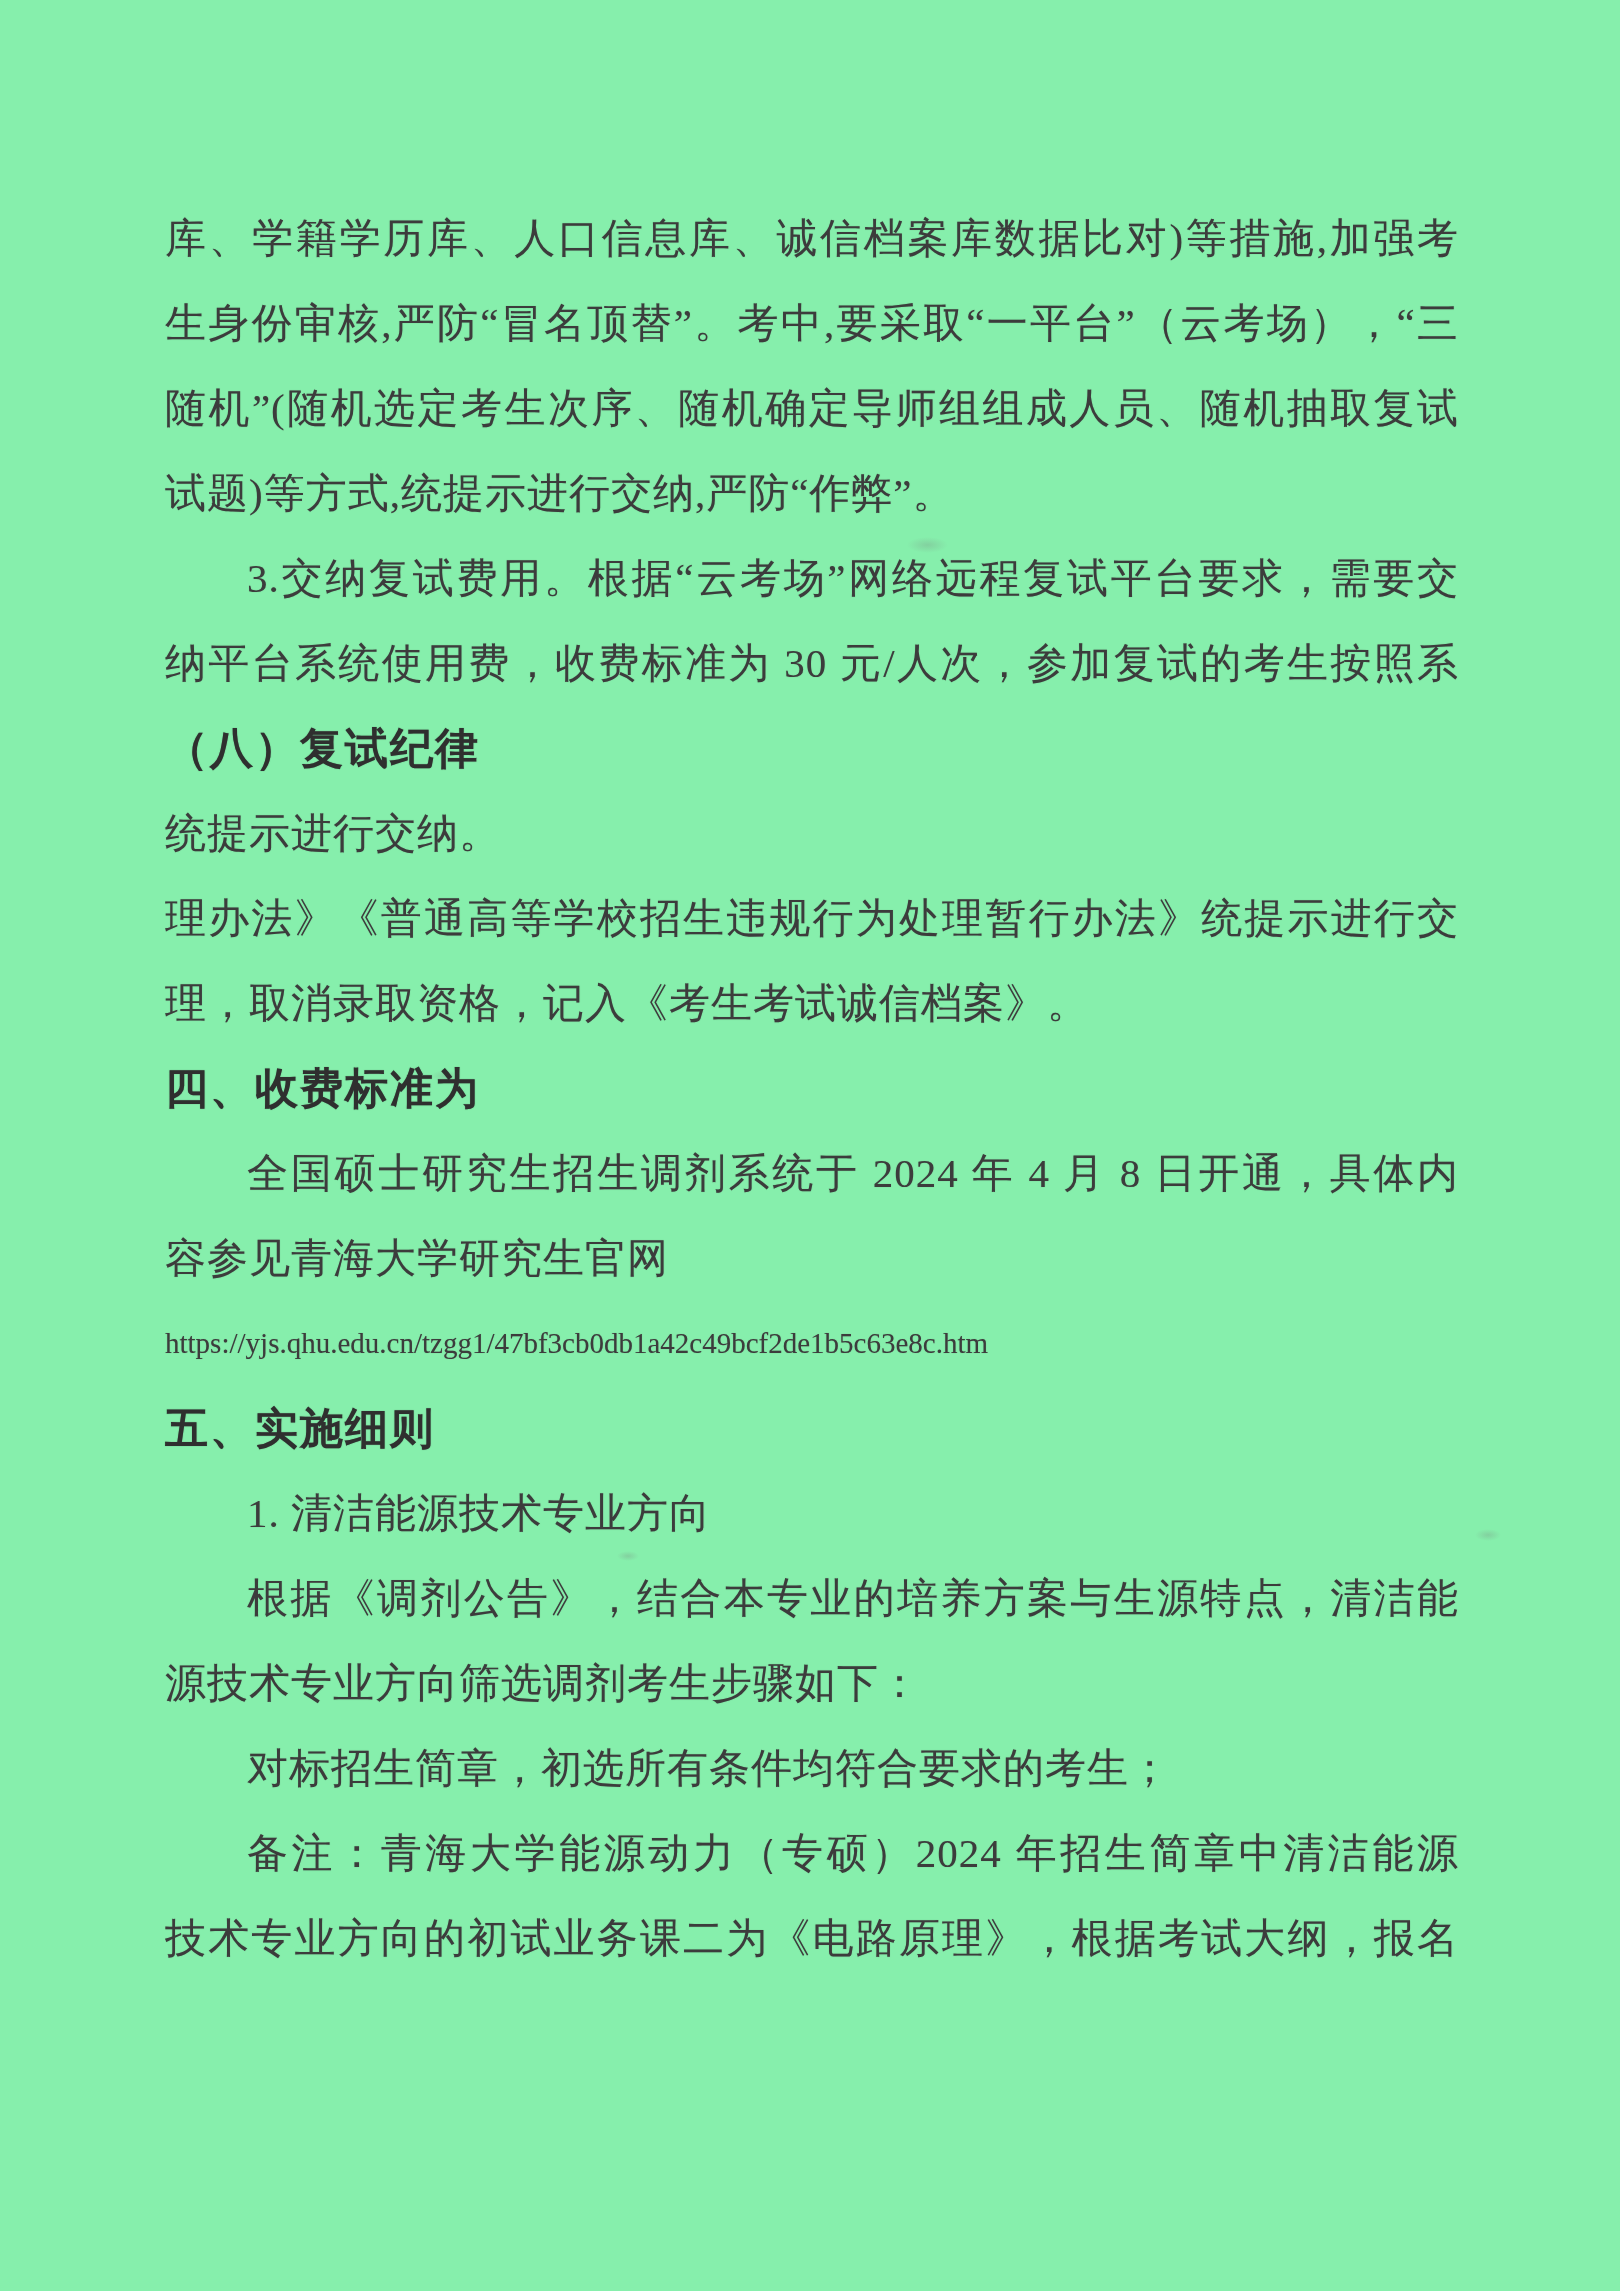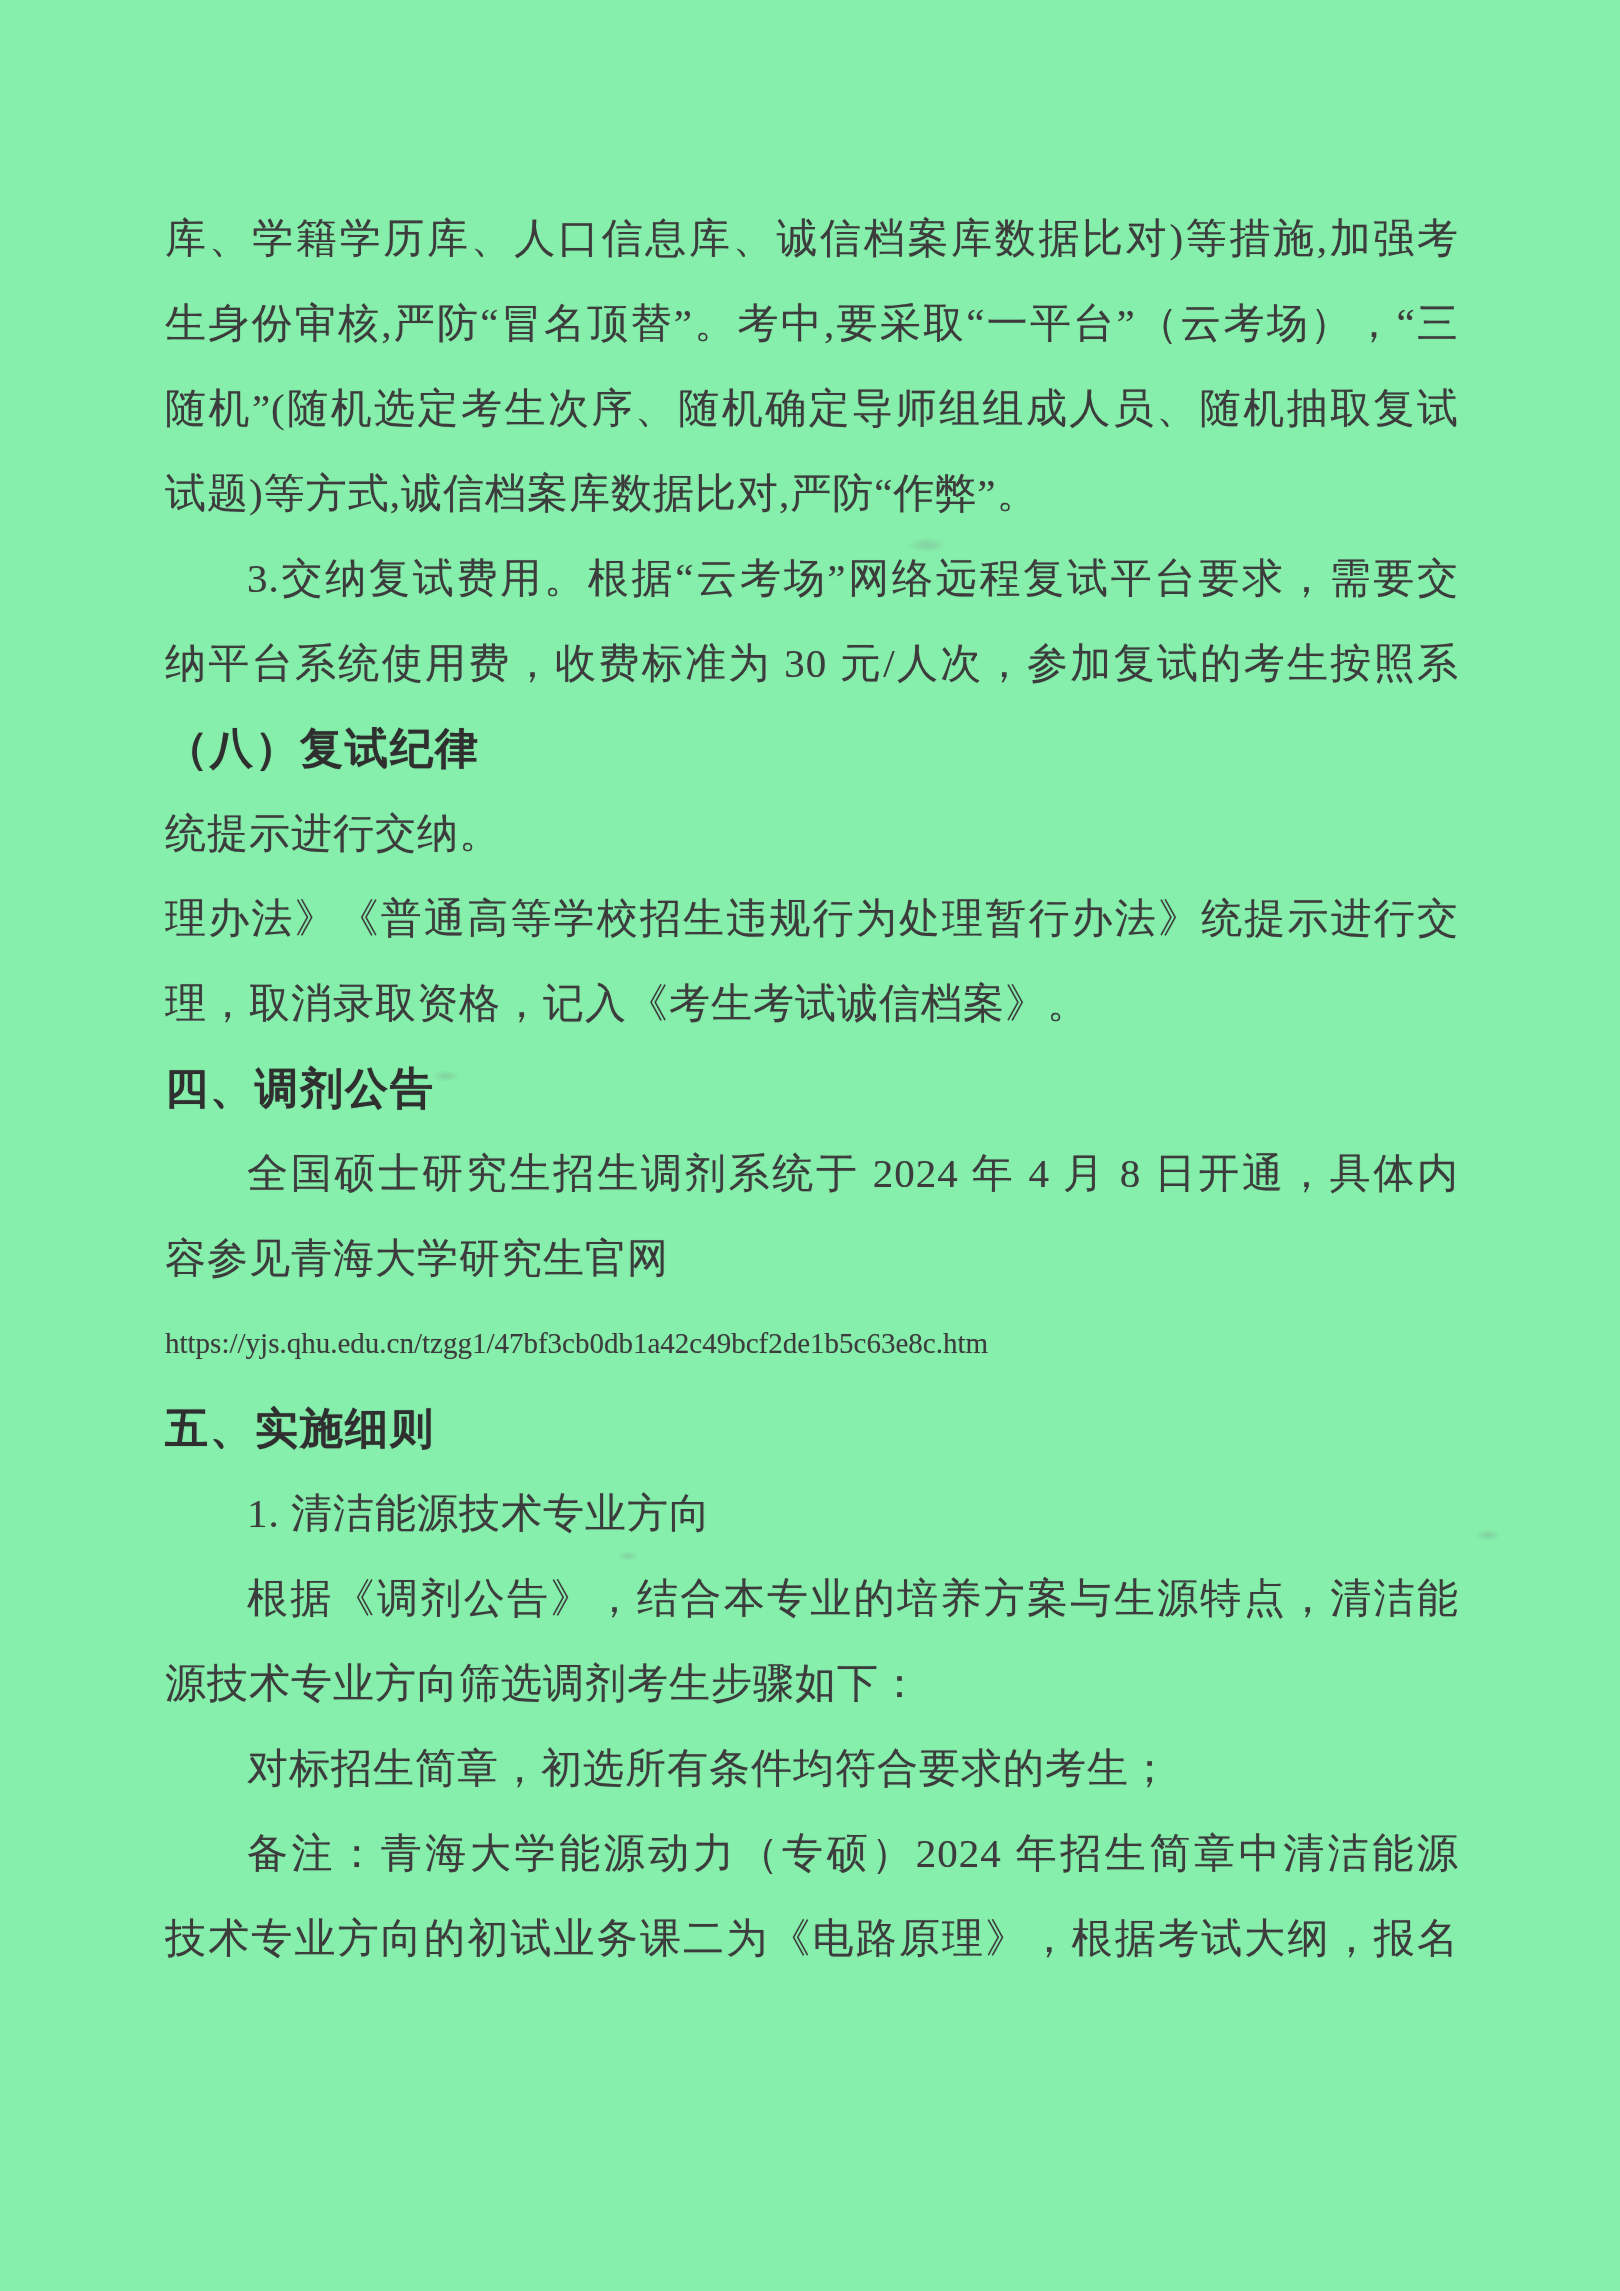--- a/index.html
+++ b/index.html
@@ -74,28 +74,28 @@
 <div class="page">
   <div class="smudge s1"></div>
   <div class="smudge s2"></div>
   <div class="smudge s3"></div>
   <div class="smudge s4"></div>
 
   <div class="text-block">
     <p class="line justify">库、学籍学历库、人口信息库、诚信档案库数据比对)等措施,加强考</p>
     <p class="line justify">生身份审核,严防“冒名顶替”。考中,要采取“一平台”（云考场），“三</p>
     <p class="line justify">随机”(随机选定考生次序、随机确定导师组组成人员、随机抽取复试</p>
-    <p class="line">试题)等方式,诚信档案库数据比对,严防“作弊”。</p>
+    <p class="line">试题)等方式,统提示进行交纳,严防“作弊”。</p>
     <p class="line justify indent">3.交纳复试费用。根据“云考场”网络远程复试平台要求，需要交</p>
     <p class="line justify">纳平台系统使用费，收费标准为 30 元/人次，参加复试的考生按照系</p>
     <p class="line heading">（八）复试纪律</p>
     <p class="line">统提示进行交纳。</p>
     <p class="line justify">理办法》《普通高等学校招生违规行为处理暂行办法》统提示进行交纳</p>
     <p class="line">理，取消录取资格，记入《考生考试诚信档案》。</p>
-    <p class="line heading">四、调剂公告</p>
+    <p class="line heading">四、收费标准为</p>
     <p class="line justify indent">全国硕士研究生招生调剂系统于 2024 年 4 月 8 日开通，具体内</p>
     <p class="line">容参见青海大学研究生官网</p>
     <p class="line url">https://yjs.qhu.edu.cn/tzgg1/47bf3cb0db1a42c49bcf2de1b5c63e8c.htm</p>
     <p class="line heading">五、实施细则</p>
     <p class="line indent">1. 清洁能源技术专业方向</p>
     <p class="line justify indent">根据《调剂公告》，结合本专业的培养方案与生源特点，清洁能</p>
     <p class="line">源技术专业方向筛选调剂考生步骤如下：</p>
     <p class="line indent">对标招生简章，初选所有条件均符合要求的考生；</p>
     <p class="line justify indent">备注：青海大学能源动力（专硕）2024 年招生简章中清洁能源</p>
     <p class="line justify">技术专业方向的初试业务课二为《电路原理》，根据考试大纲，报名</p>

